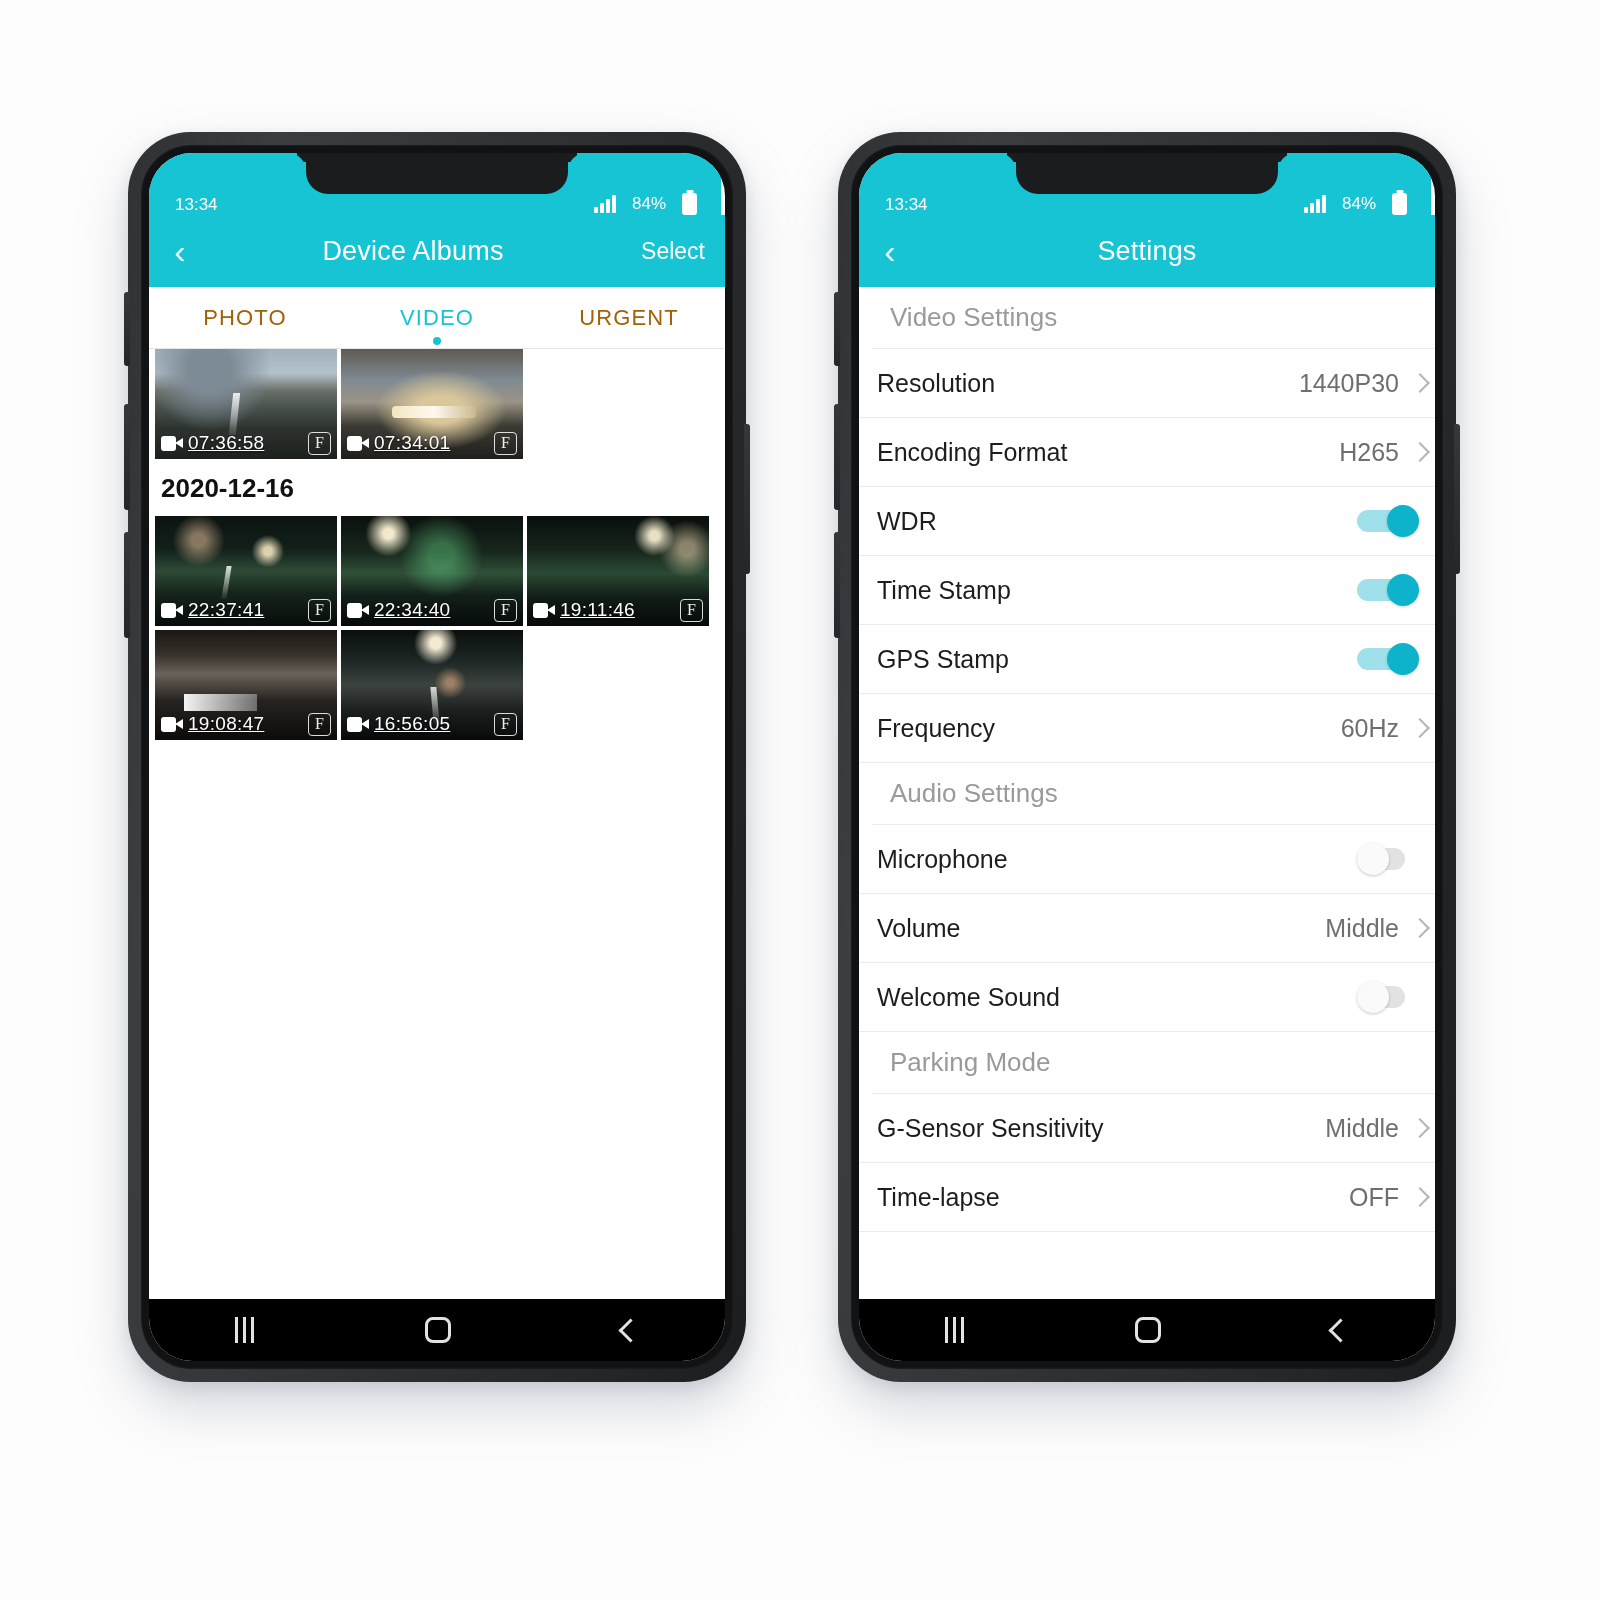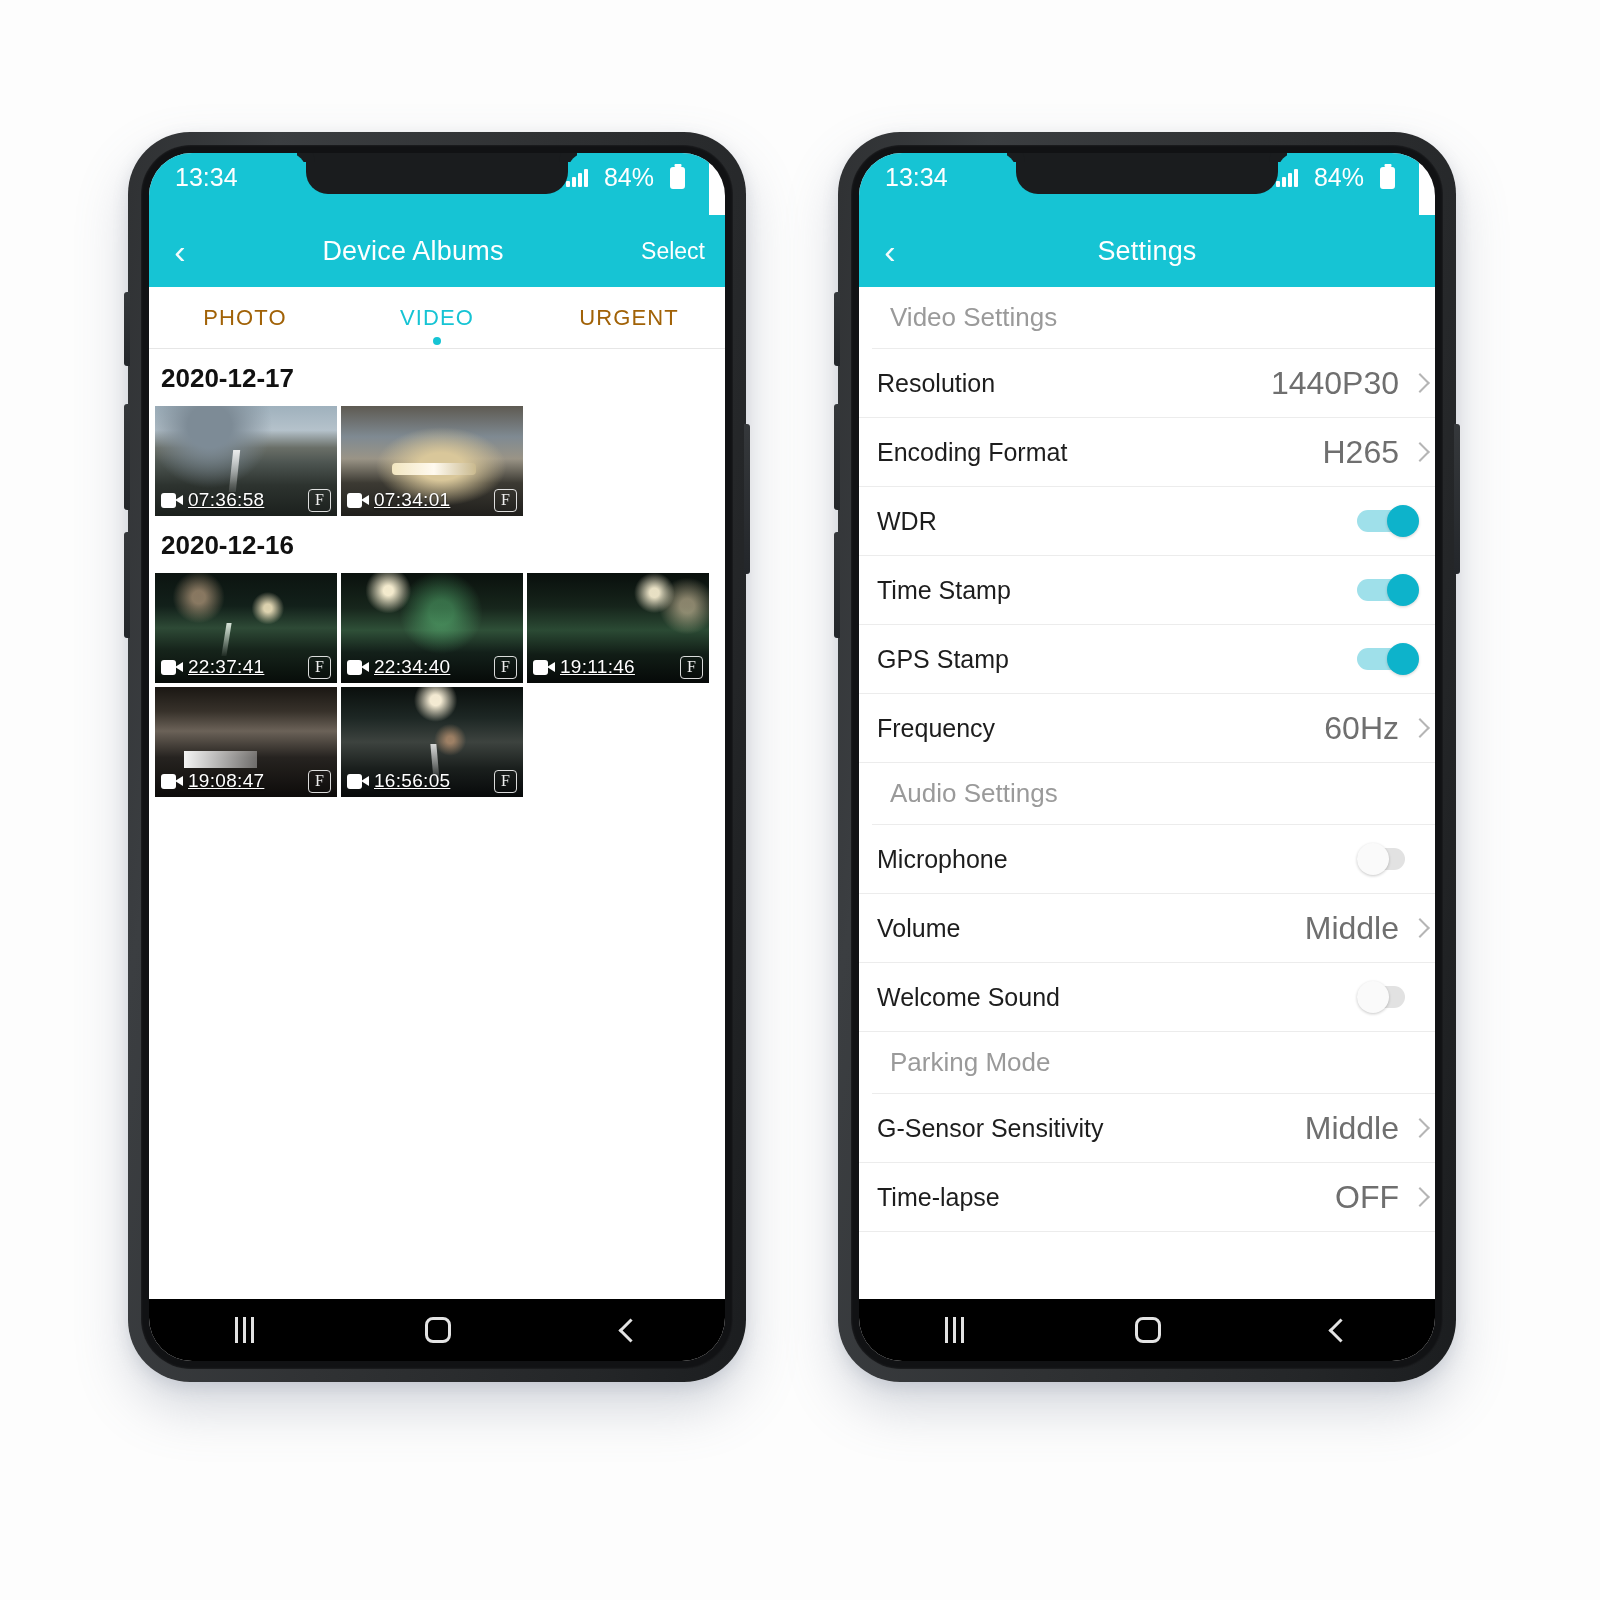--- a/index.html
+++ b/index.html
@@ -71,28 +71,28 @@
   }
   .sbtn.l { left: -4px; width: 6px; border-radius: 3px 0 0 3px; }
   .sbtn.r { right: -4px; width: 6px; border-radius: 0 3px 3px 0; box-shadow: 1px 0 2px rgba(255,255,255,0.12); }
   .sbtn.b1 { top: 160px;  height: 74px; }
   .sbtn.b2 { top: 272px;  height: 106px; }
   .sbtn.b3 { top: 400px;  height: 106px; }
   .sbtn.br { top: 292px;  height: 150px; }
 
   
   .statusbar {
-    position: absolute; top: 0; left: 0; right: 16px;
+    position: absolute; top: 0; left: 0; right: 4px;
     height: 62px;
     background: #16c4d4;
-    display: flex; align-items: flex-start;
+    display: flex; align-items: flex-end;
     justify-content: space-between;
     padding: 10px 24px 0 26px;
     color: #ffffff;
-    font-size: 25px;
+    font-size: 17px;
     z-index: 30;
   }
   .sb-right { display: flex; align-items: center; gap: 16px; }
   .sig { display: flex; align-items: flex-end; gap: 2px; height: 18px; }
   .sig i { display: block; width: 4px; background: #fff; border-radius: 1px; }
   .sig i:nth-child(1) { height: 6px; }
   .sig i:nth-child(2) { height: 10px; }
   .sig i:nth-child(3) { height: 14px; }
   .sig i:nth-child(4) { height: 18px; }
   .batt {
@@ -220,21 +220,21 @@
     border-bottom: 1px solid #ececec;
     margin-left: 13px;
   }
   .row {
     height: 69px;
     display: flex; align-items: center;
     padding: 0 2px 0 18px;
     border-bottom: 1px solid #ececec;
   }
   .row .lbl { font-size: 25px; color: #1d1d1d; flex: 1; }
-  .row .val { font-size: 32px; color: #6f6f6f; margin-right: 14px; }
+  .row .val { font-size: 25px; color: #6f6f6f; margin-right: 14px; }
   .chev {
     width: 14px; height: 14px;
     border-top: 2.4px solid #b5b5b5;
     border-right: 2.4px solid #b5b5b5;
     transform: rotate(45deg);
     margin-right: 6px;
     flex: 0 0 14px;
   }
   .switch {
     position: relative; width: 62px; height: 32px;
@@ -361,21 +361,20 @@
             <span>VIDEO</span>
             <span class="dot"></span>
           </div>
           <div class="tab">
             <span>URGENT</span>
           </div>
         </div>
 
         <div class="album-body">
 
-          <div class="date-head">2020-12-17</div>
           <div class="thumb-row">
             <div class="thumb">
               <div class="art a1"></div>
               <div class="ov">
                 <span class="vidicon">
                     <span class="body"></span>
                     <span class="tri"></span>
                   </span>
                 <span class="tstamp">07:36:58</span>
                 <span class="fbadge">F</span>

